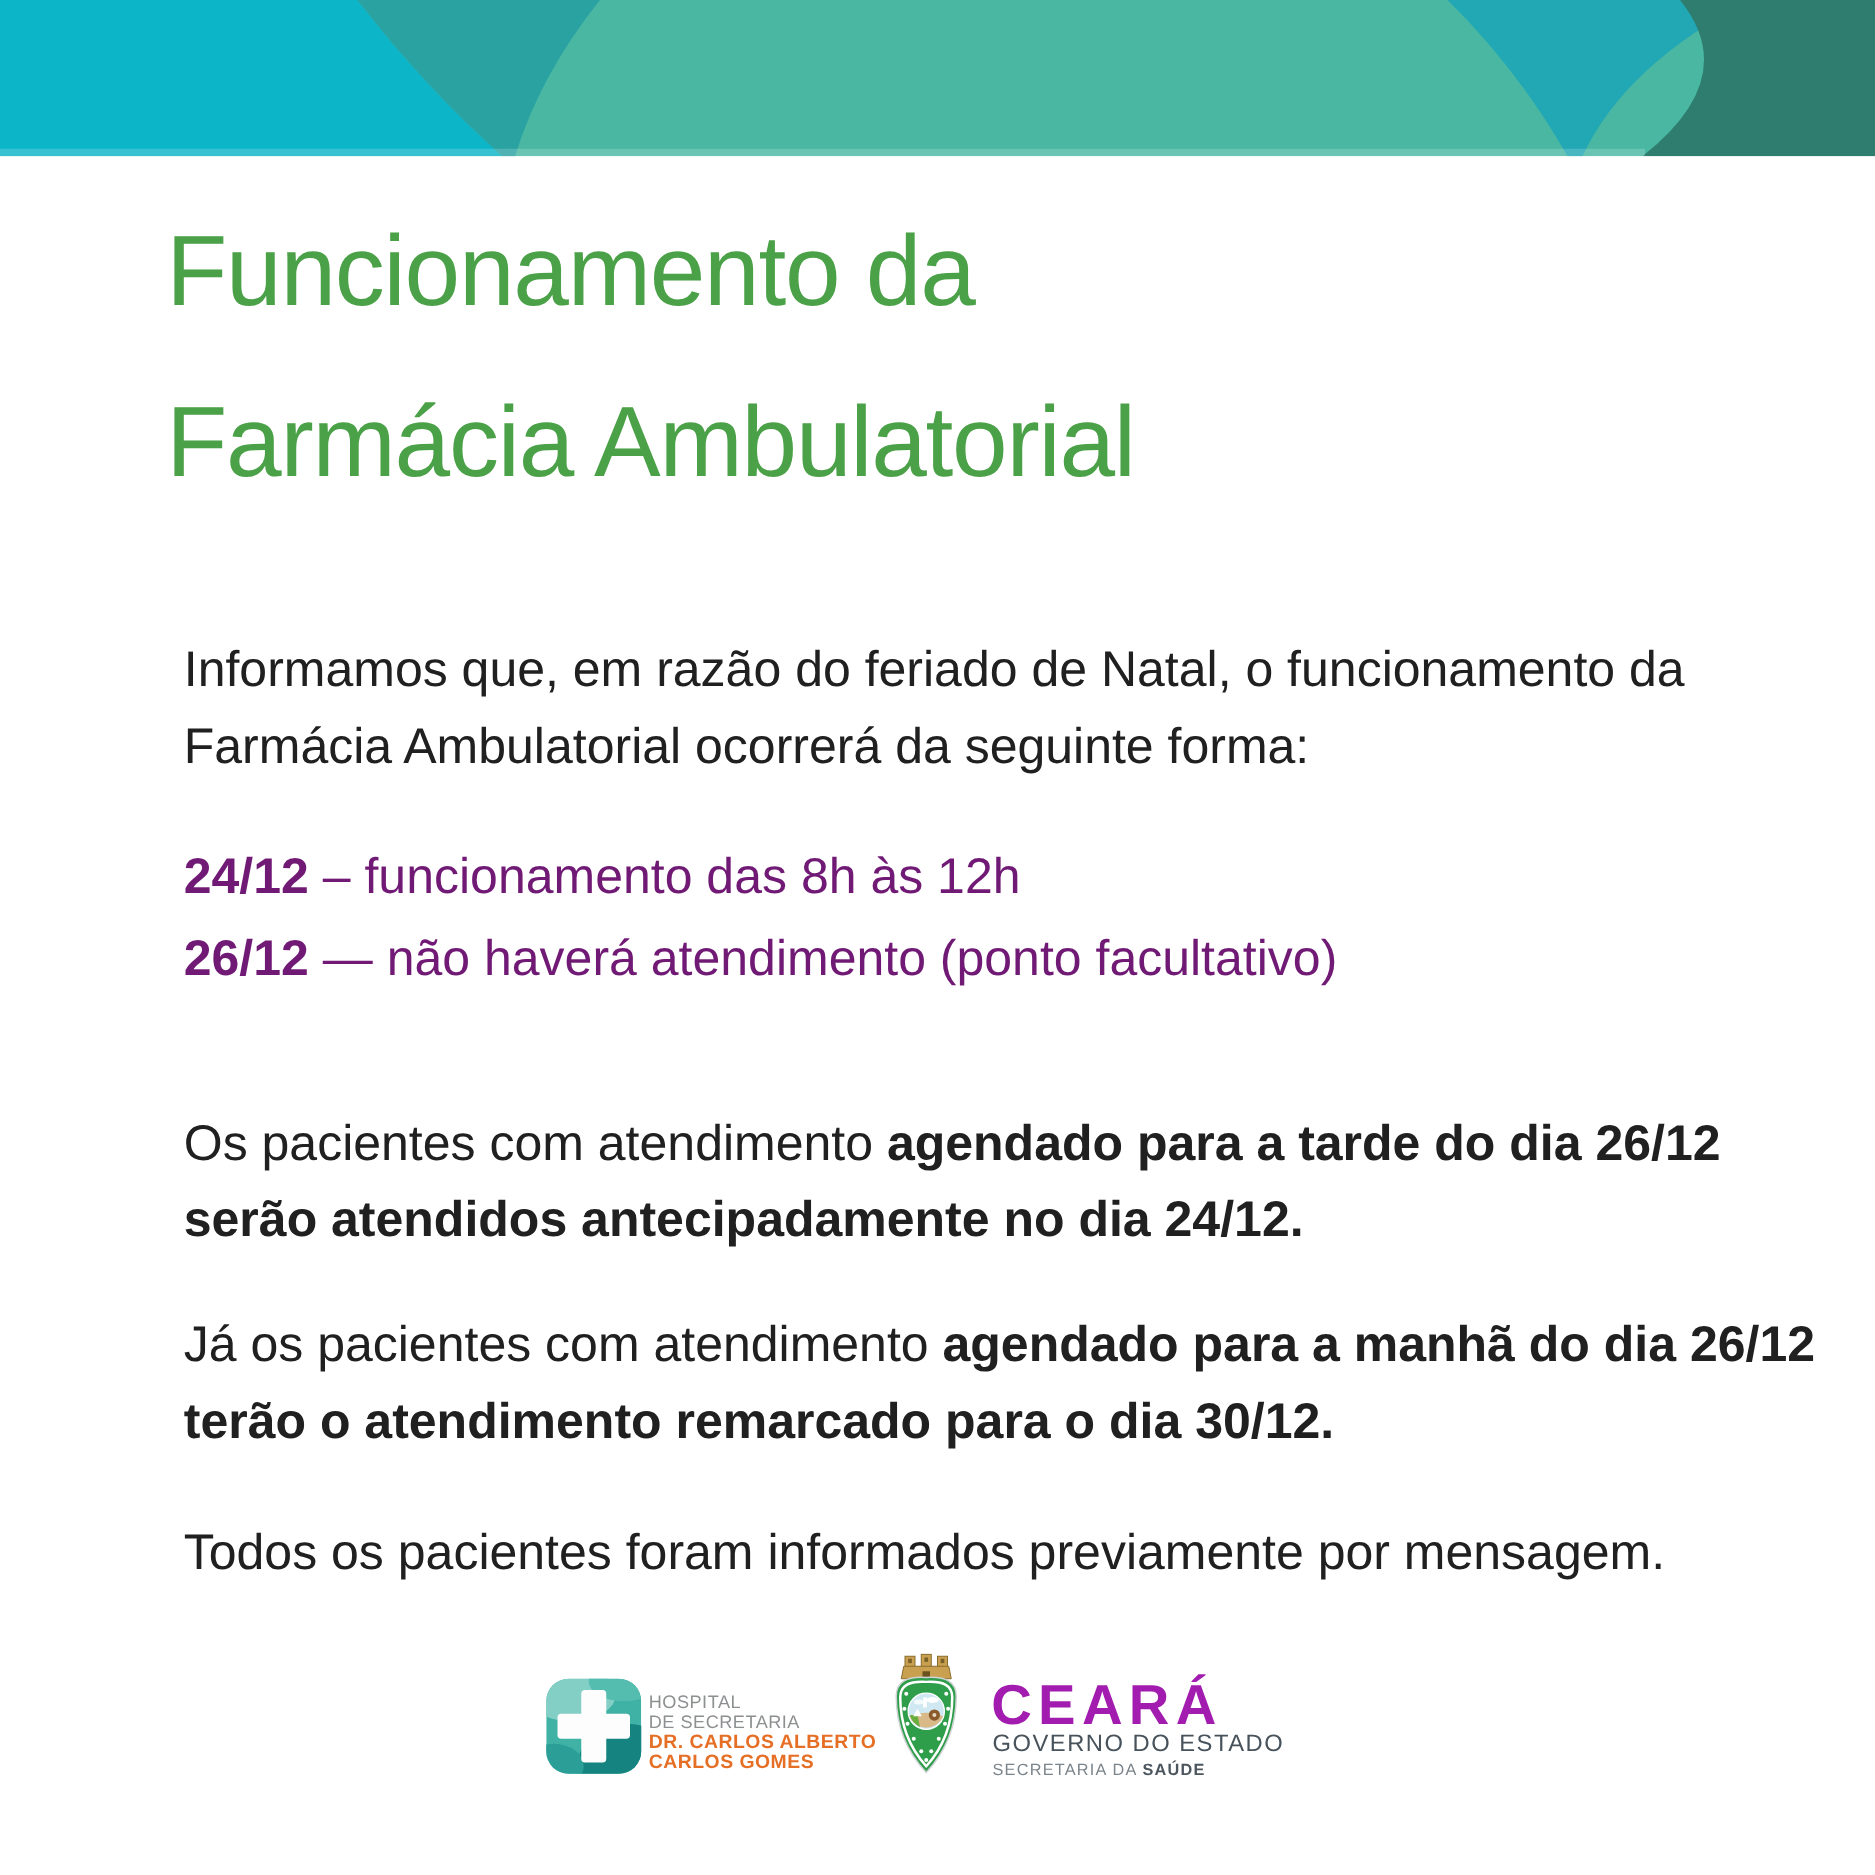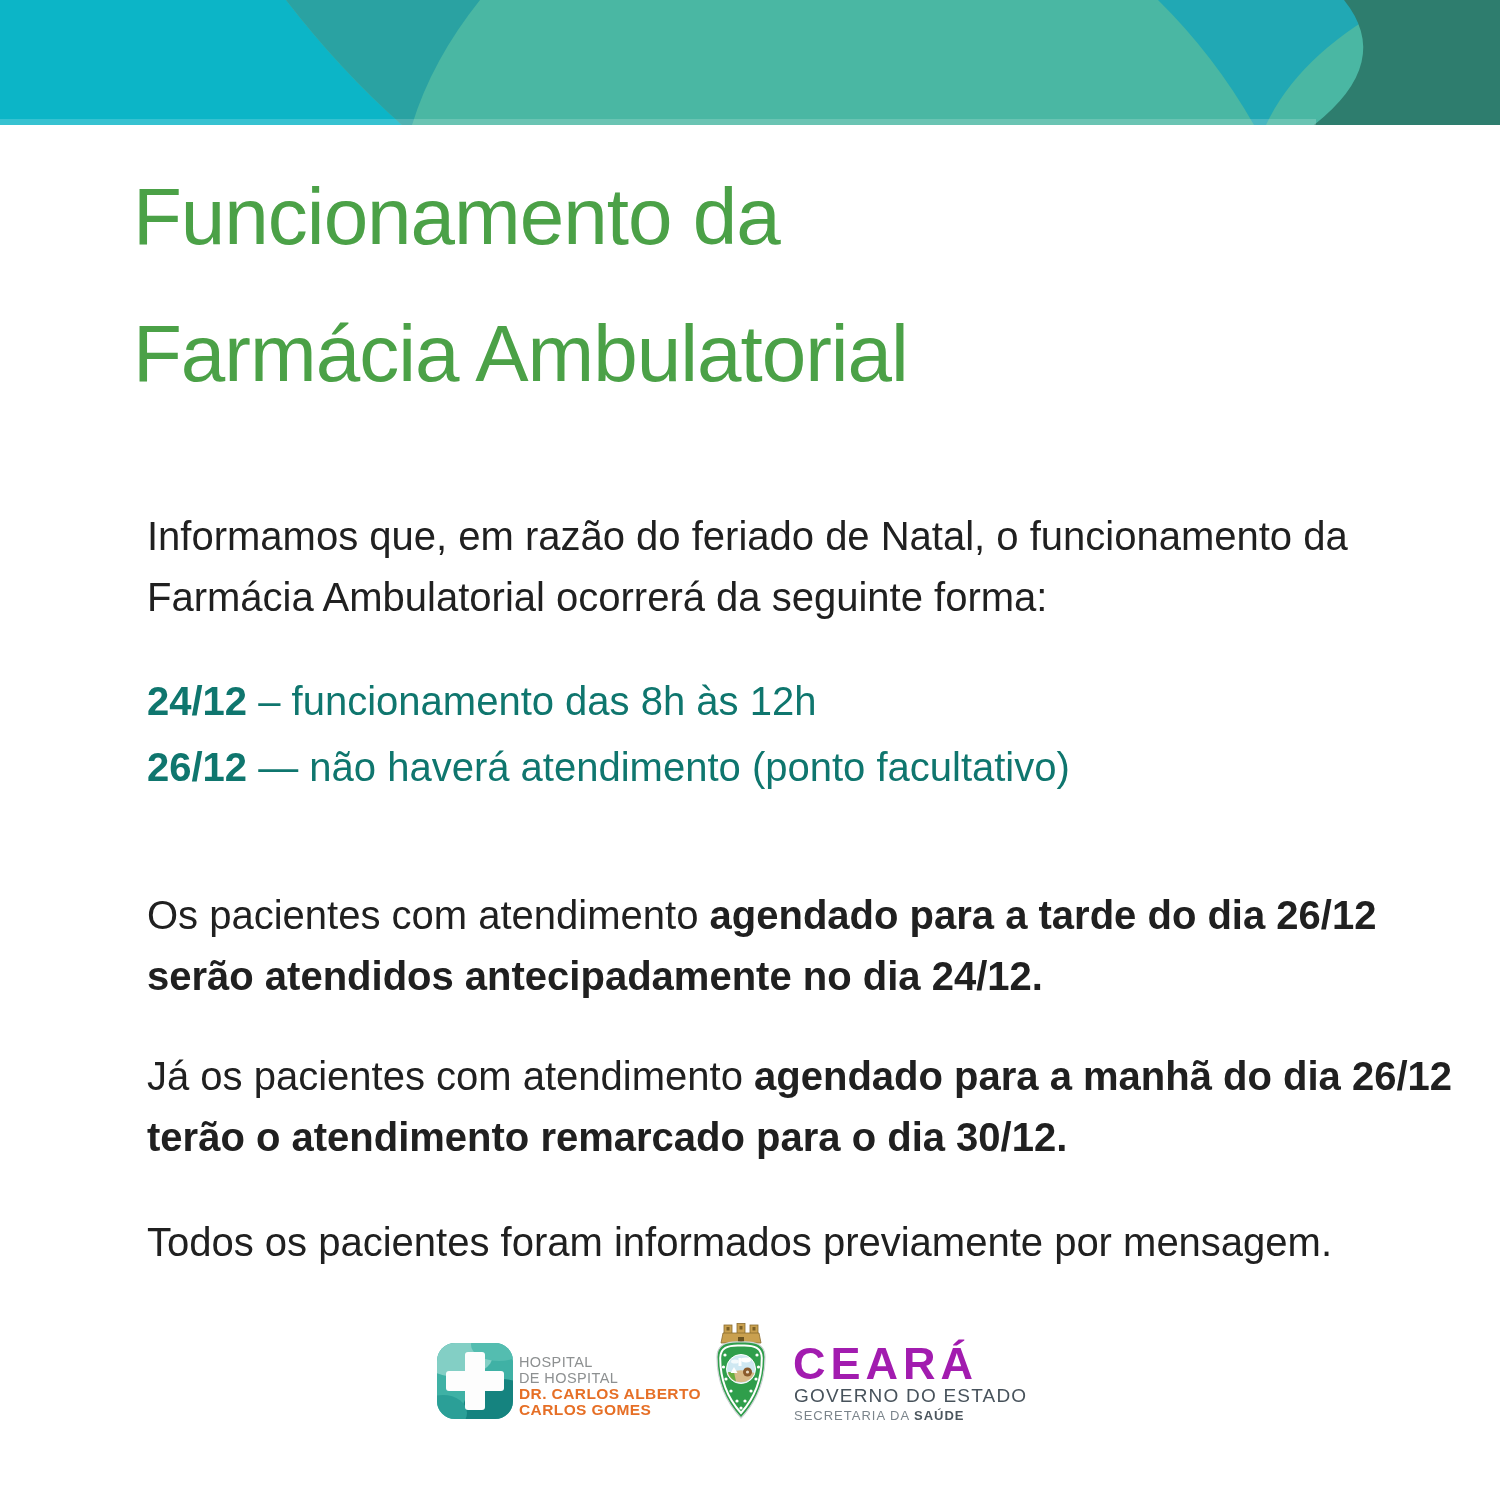--- a/index.html
+++ b/index.html
@@ -21,21 +21,21 @@
   }
   .date{
     position:absolute;left:147px;top:420px;
     font-size:37px;font-weight:600;color:#2faa9d;
   }
   .bodytext{
     position:absolute;left:147px;width:1310px;
     font-size:40px;line-height:61px;color:#202020;
   }
   .intro{top:506px;}
-  .schedule{position:absolute;left:147px;top:676px;font-size:40px;color:#0f766e;}
+  .schedule{position:absolute;left:147px;top:676px;font-size:40px;color:#701a75;}
   .schedule .row{line-height:50px;white-space:pre;}
   .schedule .row.gap{margin-top:16px;}
   .schedule .day{font-weight:700;}
   .para1{top:885px;}
   .para2{top:1046px;}
   .closing{top:1212px;}
   .bold{font-weight:700;}
 
   
   .hosp-logo{position:absolute;left:437px;top:1343px;width:76px;height:76px;}
@@ -112,21 +112,21 @@
         <ellipse cx="62" cy="2" rx="28" ry="16" fill="#54bdb0"></ellipse>
         <ellipse cx="64" cy="66" rx="38" ry="30" fill="#15837f"></ellipse>
         <ellipse cx="6" cy="70" rx="24" ry="18" fill="#2b9f97"></ellipse>
         <rect x="28" y="9" width="20" height="58" rx="3" fill="#fdfdfd"></rect>
         <rect x="9" y="28" width="58" height="20" rx="3" fill="#fdfdfd"></rect>
       </g>
     </svg>
   </div>
   <div class="hosp-text">
     <div>HOSPITAL</div>
-    <div>DE HOSPITAL</div>
+    <div>DE SECRETARIA</div>
     <div class="orange">DR. CARLOS ALBERTO</div>
     <div class="orange">CARLOS GOMES</div>
   </div>
 
   <div class="ceara-shield">
     <svg viewBox="0 0 62 102" width="62" height="102">
 
       <g stroke="#8a6c2e" stroke-width="0.8" fill="#c9a04f">
         <rect x="14" y="5" width="8" height="9"></rect>
         <rect x="27" y="3.5" width="8" height="10.5"></rect>

